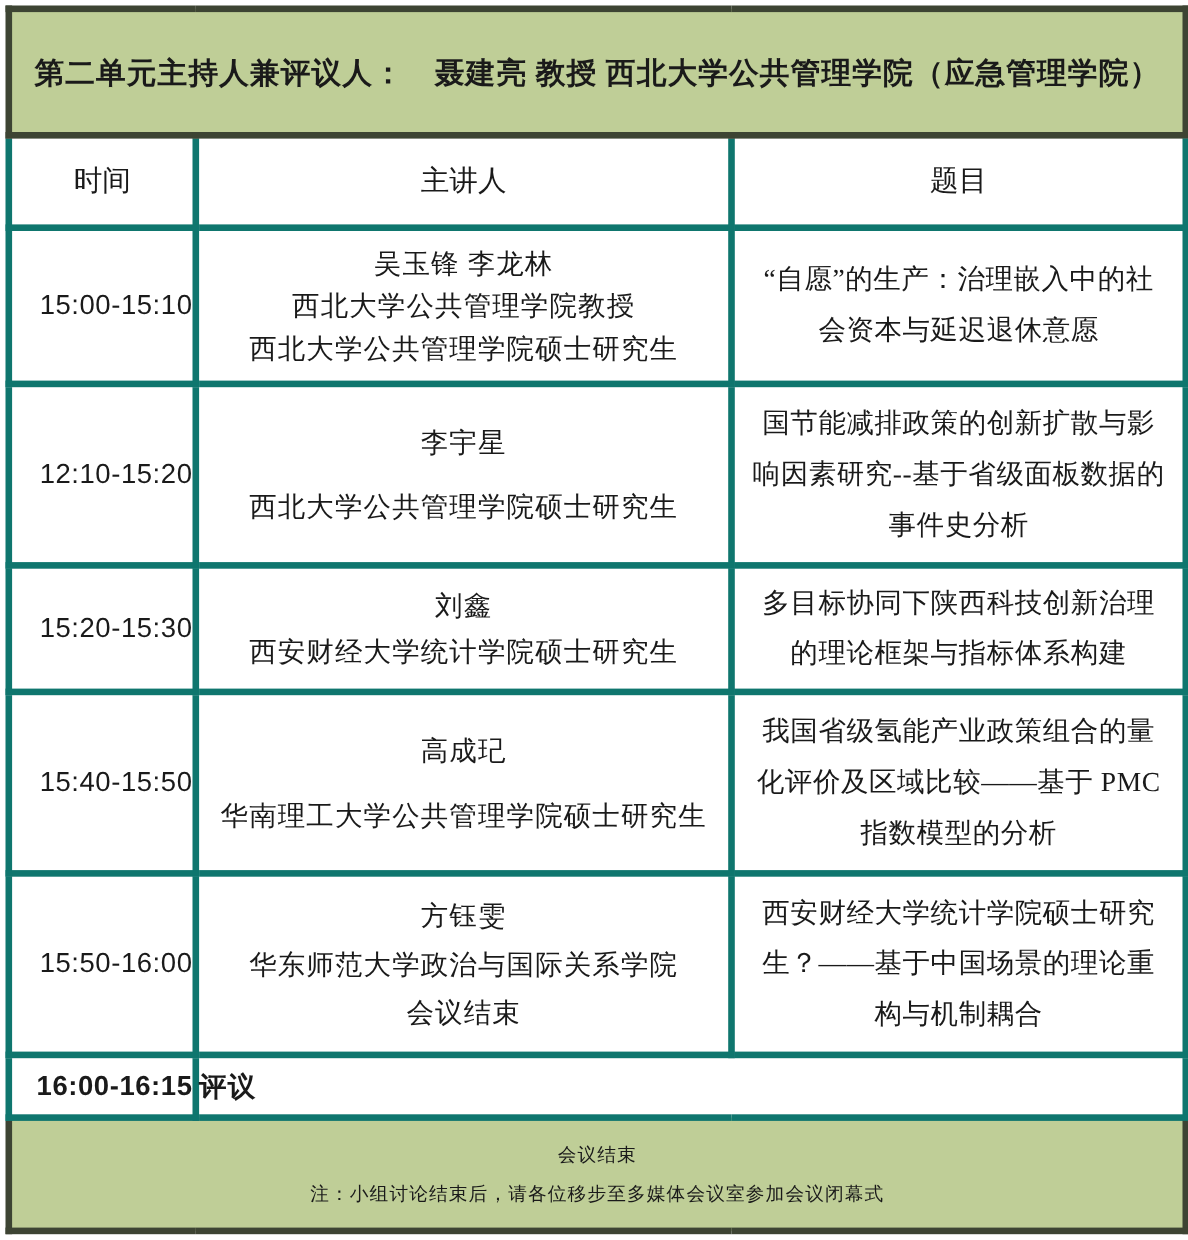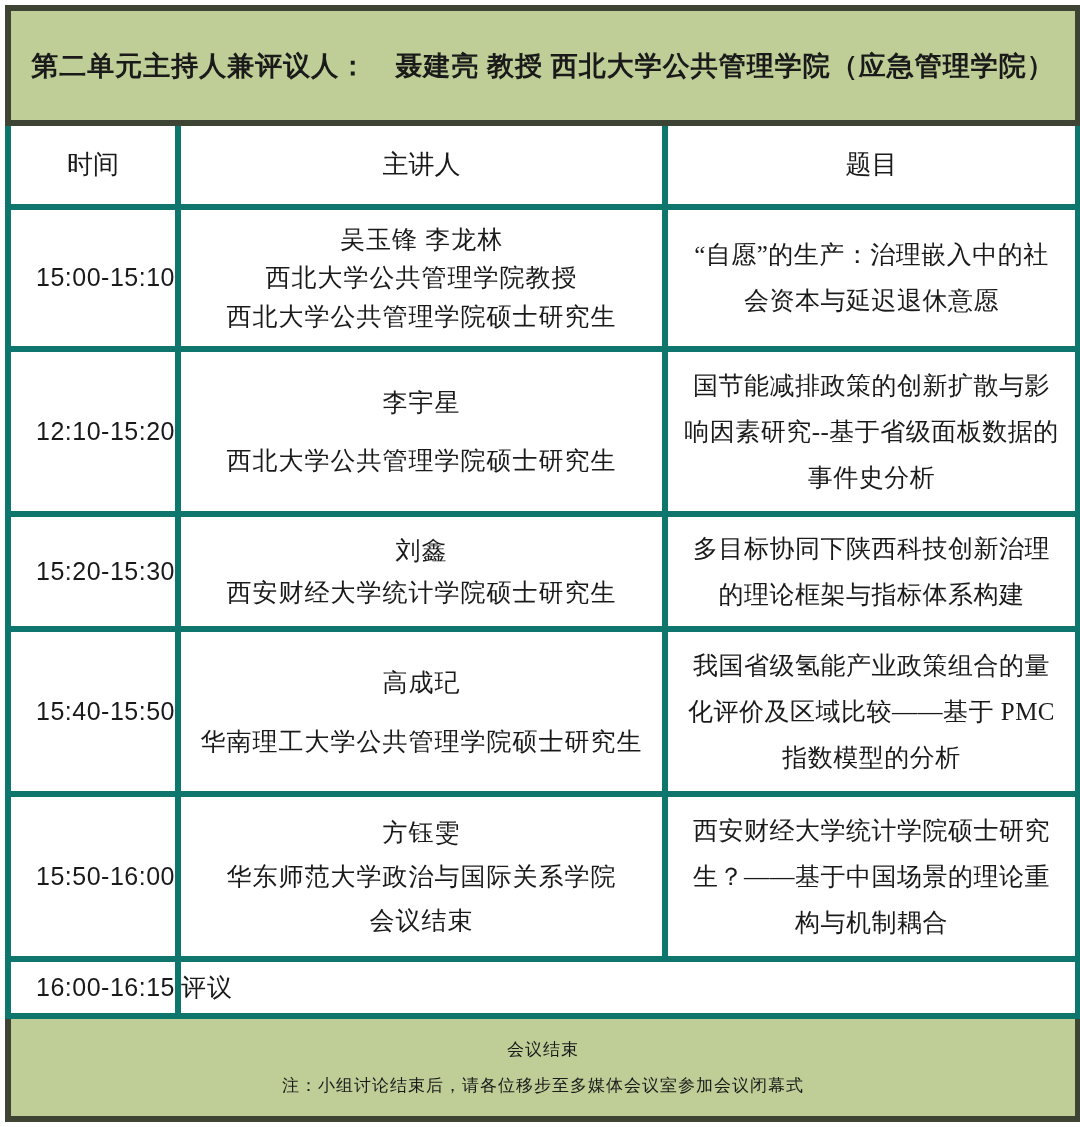--- a/index.html
+++ b/index.html
@@ -83,21 +83,21 @@
     padding: 4px 14px;
   }
   tr.r1 { height: 131px; }
   tr.r2 { height: 133px; }
   tr.r3 { height: 102px; }
   tr.r4 { height: 126px; }
   tr.r5 { height: 128px; }
   tr.r6 { height: 128px; }
 
   
-  tr.review-row { height: 52px; }
+  tr.review-row { height: 52px; font-weight: bold; }
   td.review-cell {
     text-align: left;
     font-size: 25px;
     background: #ffffff;
     letter-spacing: 1px;
   }
 
   
   tr.footer-row td {
     height: 95px;

